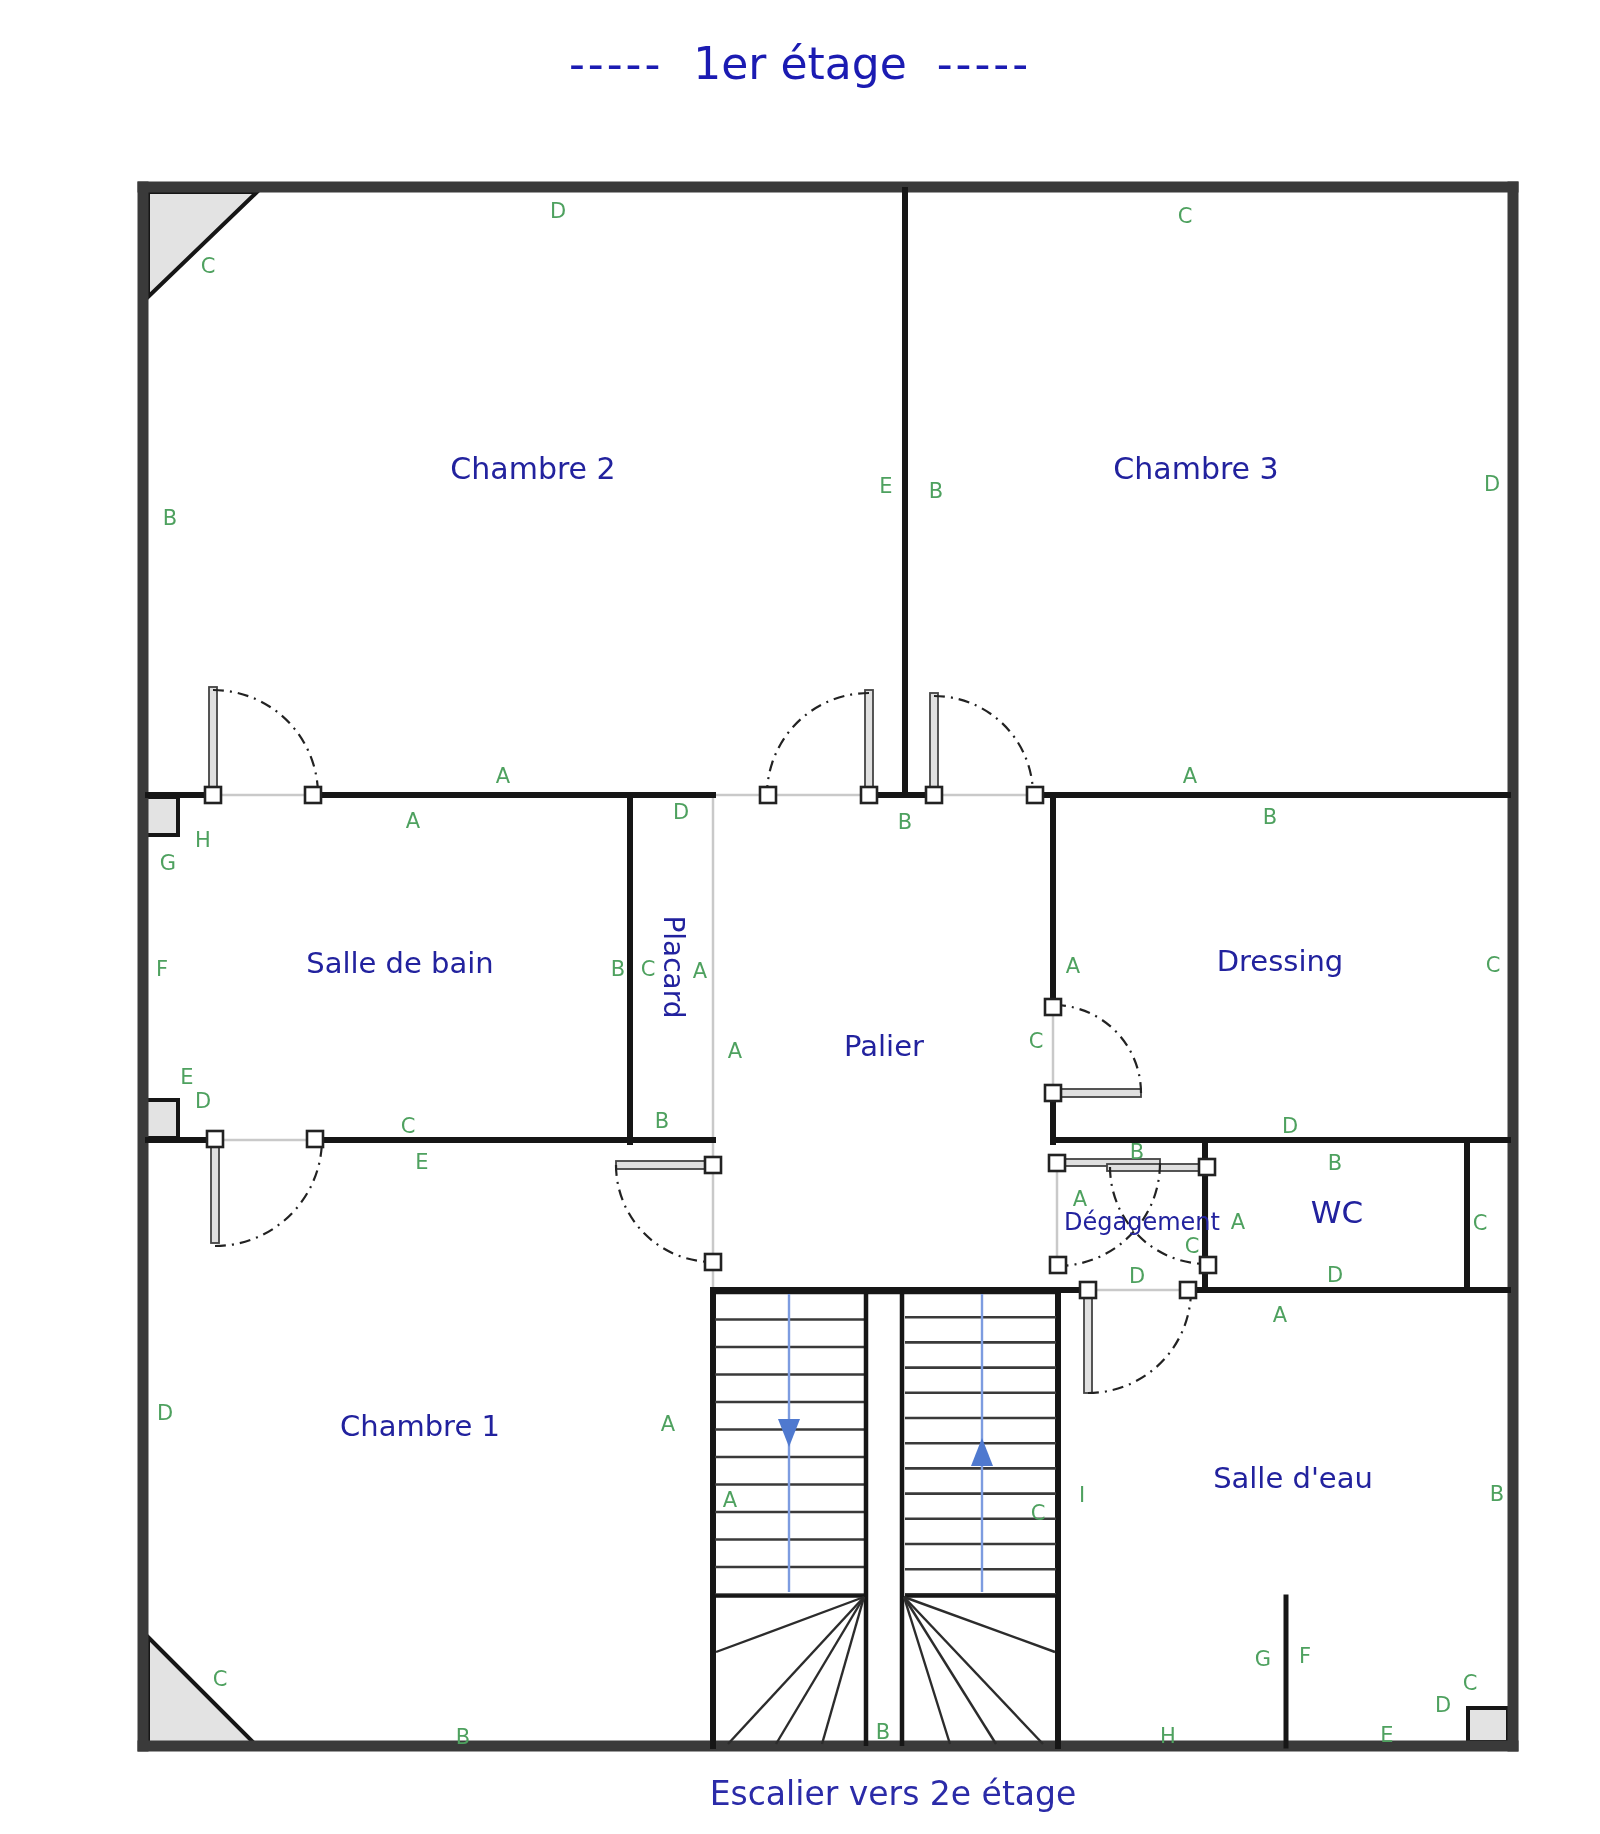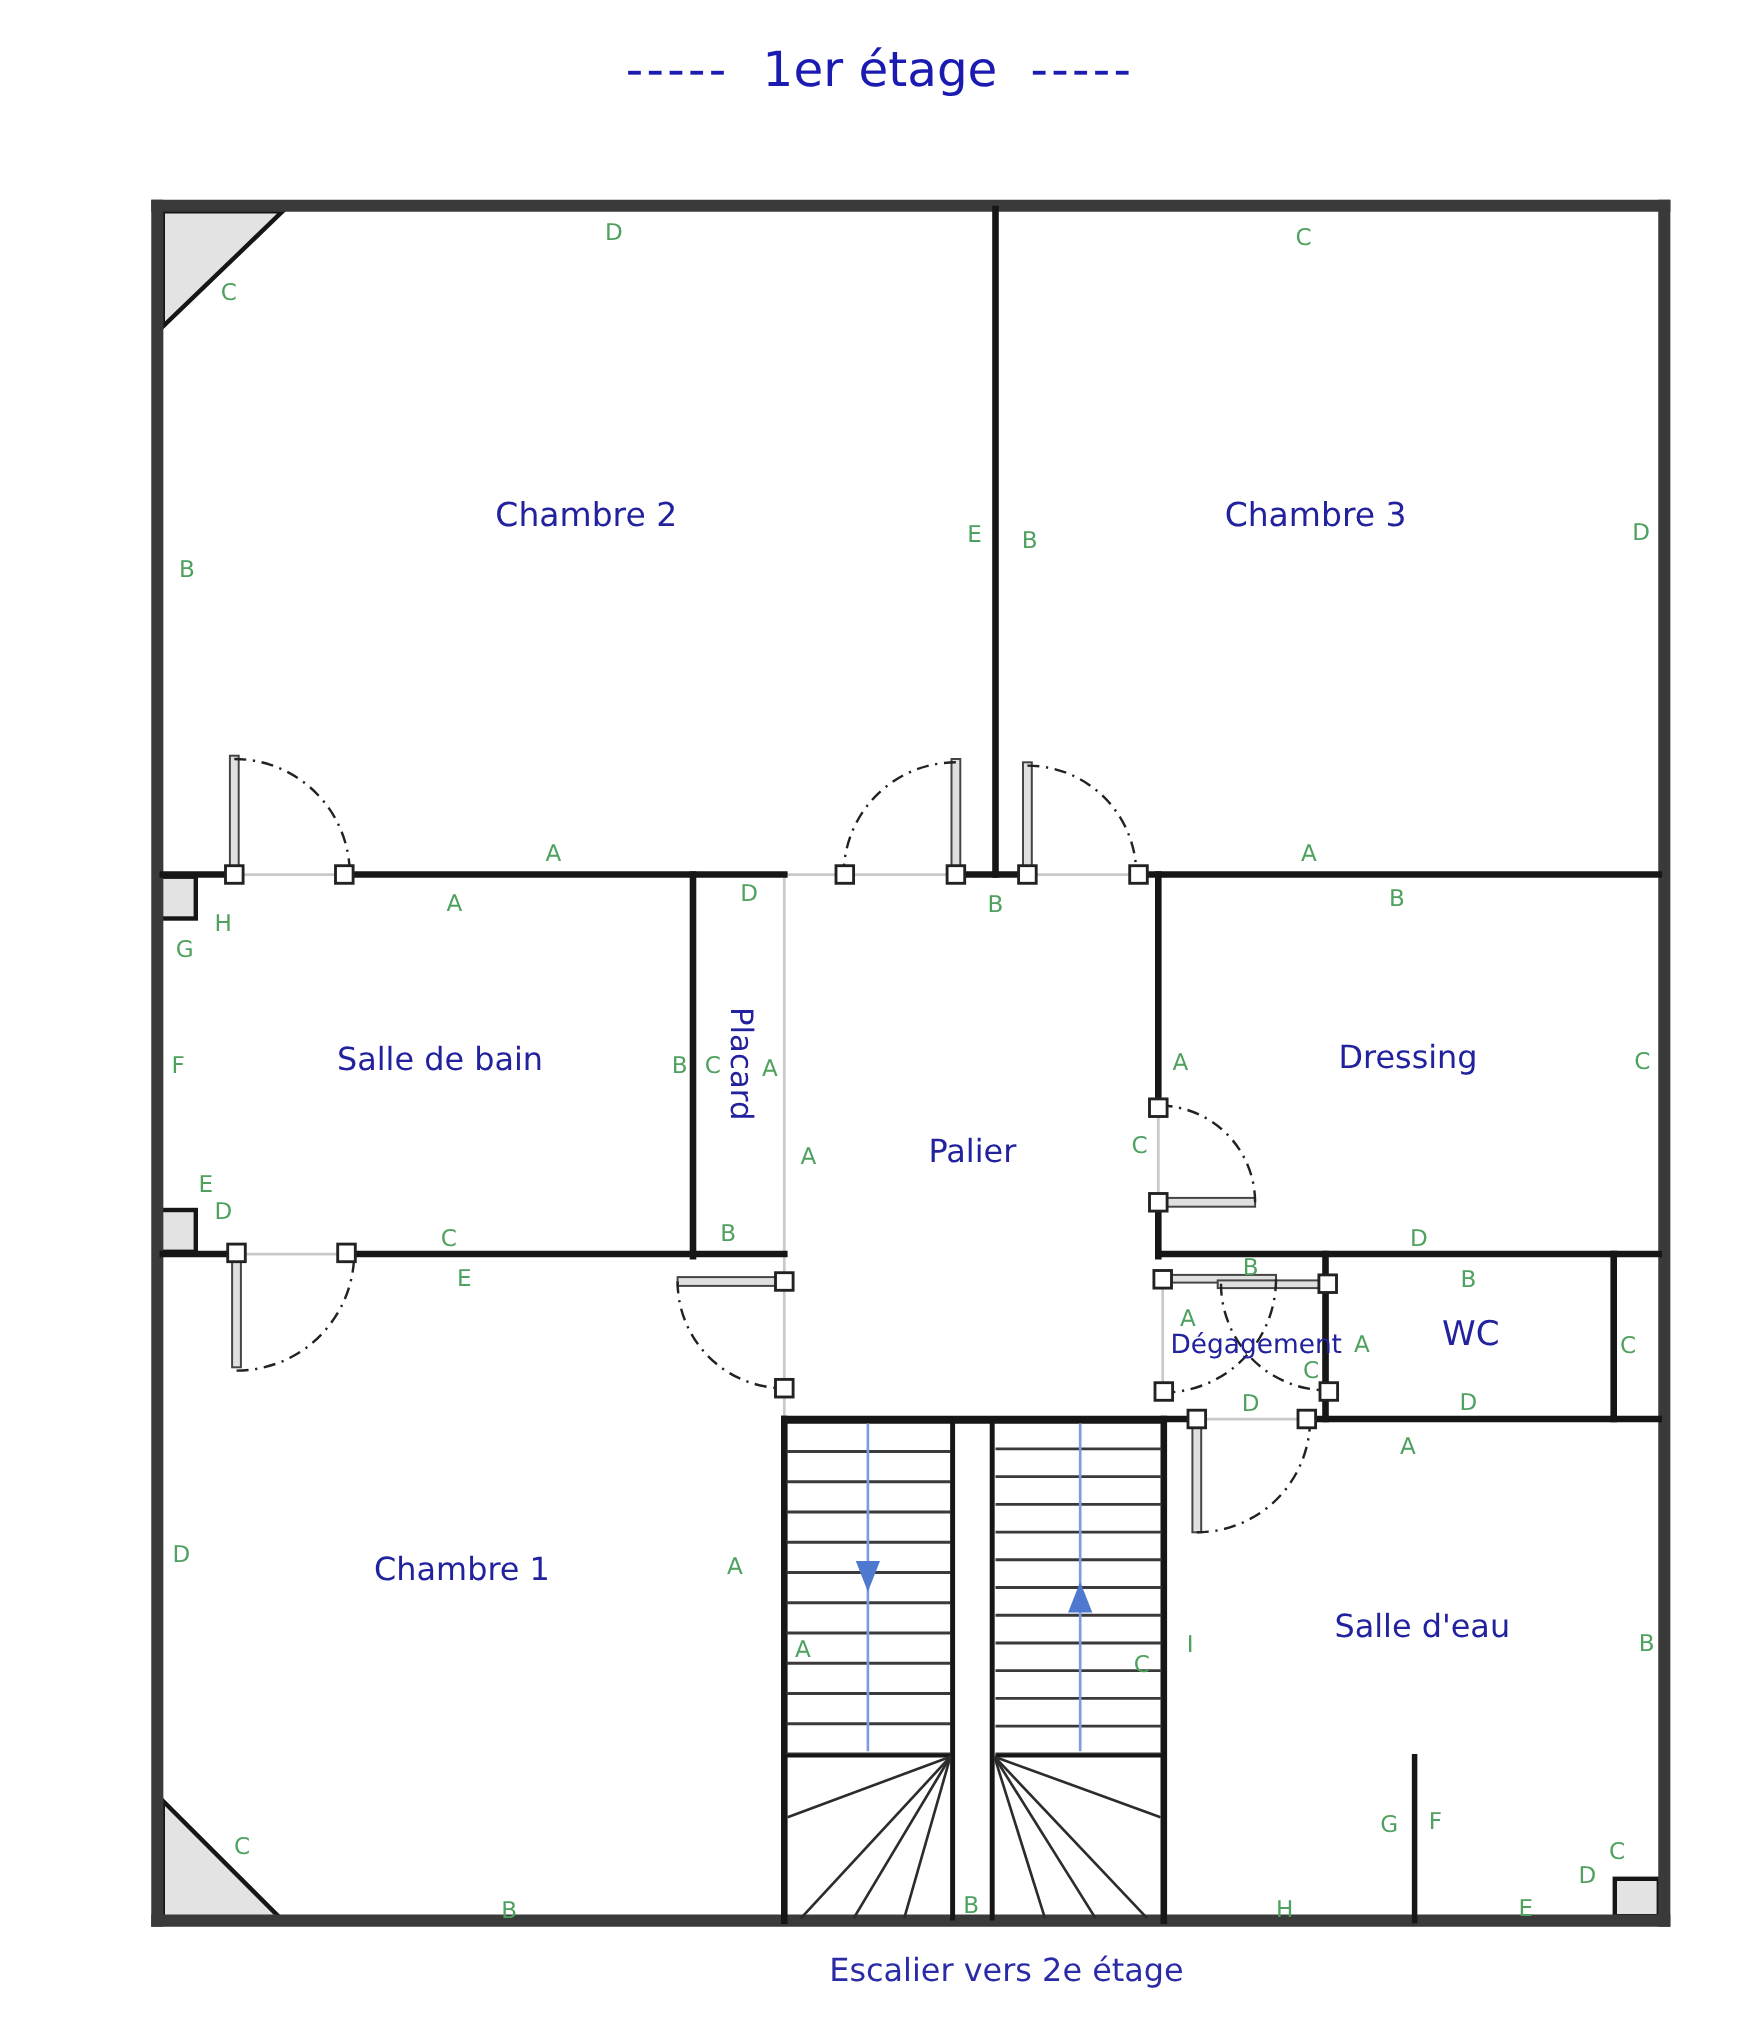--- a/index.html
+++ b/index.html
@@ -2,22 +2,22 @@
 <html><head>
 <meta charset="utf-8">
 <style>
   html,body{margin:0;padding:0;background:#ffffff;}
   .stage{position:relative;width:1600px;height:1834px;background:#ffffff;overflow:hidden;
          font-family:"DejaVu Sans", sans-serif;}
   .plan-title{position:absolute;top:38px;left:0;width:100%;display:flex;
               justify-content:center;align-items:center;gap:30px;
               font-size:44px;color:#1b1bb2;}
   .plan-title .dash{letter-spacing:3px;font-weight:400;}
-  .plan-caption{position:absolute;left:915px;top:1774px;transform:translateX(-50%);
-                font-size:29px;color:#2b2ba8;white-space:nowrap;}
+  .plan-caption{position:absolute;left:893px;top:1774px;transform:translateX(-50%);
+                font-size:33px;color:#2b2ba8;white-space:nowrap;}
   svg{position:absolute;left:0;top:0;}
   text{font-family:"DejaVu Sans", sans-serif;}
 </style>
 </head>
 <body>
 
 <div class="stage">
 
   <div class="plan-title" style="color: rgb(27, 27, 178);">
     <span class="dash">-----</span>

